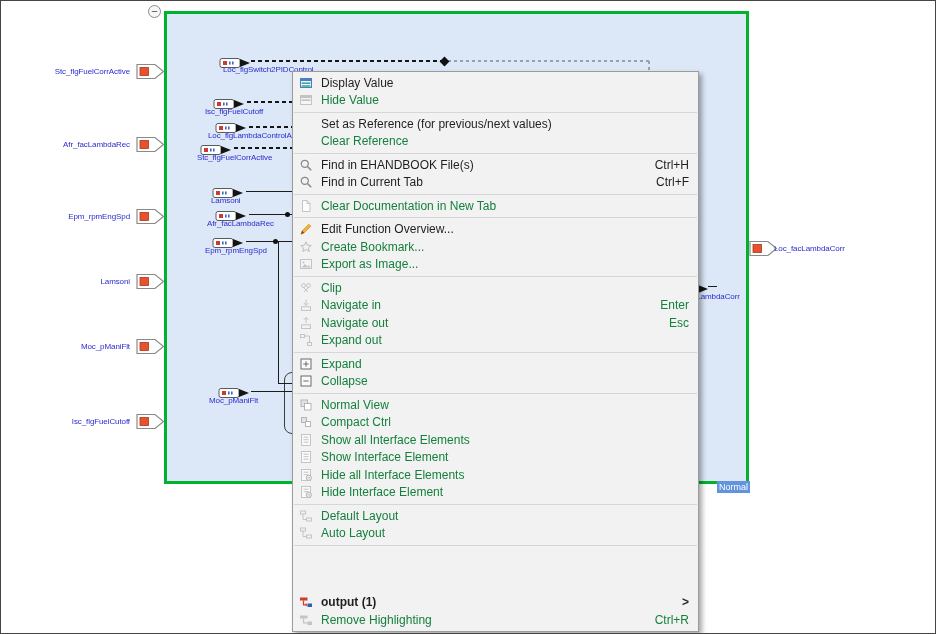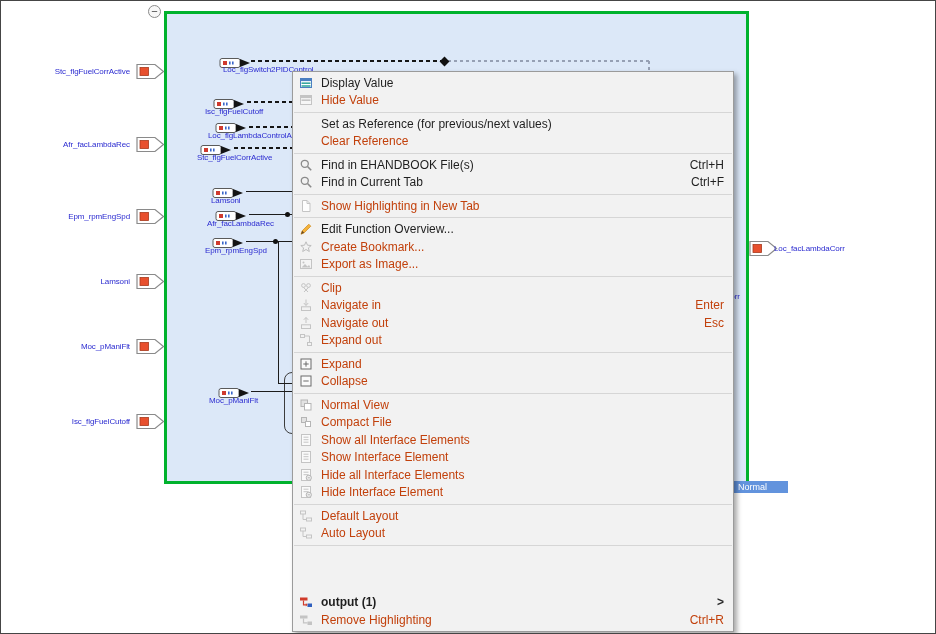--- a/index.html
+++ b/index.html
@@ -8,40 +8,40 @@
          font-family:"Liberation Sans",sans-serif;}
   .abs{position:absolute;}
   
   #fblock{left:163px;top:10px;width:585px;height:473px;
           border:3px solid var(--green,#00b22d);background:var(--fill,#dce8f8);
           box-sizing:border-box;}
   #collapse-btn{left:147px;top:4px;width:13px;height:13px;border:1px solid #8a8a8a;
           border-radius:50%;background:#f7f7f7;color:#444;font-size:11px;line-height:11px;
           text-align:center;box-sizing:border-box;z-index:4;}
   #normal-badge{left:716px;top:480px;background:var(--badge,#6293dd);color:#fff;
-          font-size:9px;padding:1px 21px;z-index:5;}
+          font-size:9px;padding:1px 2px;z-index:5;}
   
   .pl{font-size:8px;color:var(--lab,#2b2bd0);white-space:nowrap;letter-spacing:-0.1px;}
   .pl.right-align{text-align:right;}
   .calc{font-size:8px;color:#3c3c3c;white-space:nowrap;}
   
   .lineh{height:1.4px;background:#1c1c1c;}
   .lineh-dash{height:1.6px;background:repeating-linear-gradient(90deg,#151515 0 4px,transparent 4px 7px);}
   .lineh-dashg{height:1.6px;background:repeating-linear-gradient(90deg,#96a0b4 0 3px,transparent 3px 6px);}
   .linev{width:1.4px;background:#1c1c1c;}
   .linev-dashg{width:1.6px;background:repeating-linear-gradient(180deg,#96a0b4 0 3px,transparent 3px 6px);}
   .dot{width:5px;height:5px;border-radius:50%;background:#111;}
   .diamond{width:7px;height:7px;background:#111;transform:rotate(45deg);}
   #frag{left:283px;top:371px;width:60px;height:60px;border:1.4px solid #3c3c3c;border-radius:8px;}
   
-  #menu{left:291px;top:70px;width:442px;background:#f2f2f2;border:1px solid #9b9b9b;
+  #menu{left:291px;top:70px;width:407px;background:#f2f2f2;border:1px solid #9b9b9b;
         box-shadow:3px 3px 5px rgba(0,0,0,0.35);padding:2px 0;box-sizing:border-box;z-index:10;}
   .mi{height:17.5px;display:flex;align-items:center;padding:0 9px 0 5px;
       font-size:12px;color:#1f1f1f;white-space:nowrap;}
-  .mi.disabled{color:#c2410c;text-align:center;}
+  .mi.disabled{color:#15803d;text-align:center;}
   .mi.bold{font-weight:bold;margin-top:48px;}
   .mi-icon{width:15px;height:14px;margin-right:8px;display:inline-flex;
       align-items:center;justify-content:center;flex:0 0 15px;}
   .sc{margin-left:auto;font-size:12px;}
   .arrow{margin-left:auto;font-size:12px;color:#2a2a2a;}
   .sep{border-top:1px solid #d6d6d6;margin:2.5px 1px;}
 </style>
 </head>
 <body>
 
@@ -234,21 +234,21 @@
         <span class="sc">Ctrl+F</span>
       </div>
       <div class="sep"></div>
       <div class="mi disabled">
         <span class="mi-icon">
           <svg width="14" height="14" viewBox="0 0 14 14">
             <path d="M3.5 1.5 H8 L11 4.5 V12.5 H3.5 Z" fill="#fdfdfd" stroke="#c4c4c4"></path>
             <path d="M8 1.5 V4.5 H11" fill="none" stroke="#c4c4c4"></path>
           </svg>
         </span>
-        <span>Show Highlighting in New Tab</span>
+        <span>Clear Documentation in New Tab</span>
       </div>
       <div class="sep"></div>
       <div class="mi">
         <span class="mi-icon">
           <svg width="14" height="14" viewBox="0 0 14 14">
             <path d="M2 12.2 L3.2 8.8 L9.8 2.2 L11.8 4.2 L5.2 10.8 Z" fill="#f5b33b" stroke="#d29027" stroke-width="0.8"></path>
             <path d="M2 12.2 L3.2 8.8 L5.2 10.8 Z" fill="#6b4a1f"></path>
           </svg>
         </span>
         <span>Edit Function Overview...</span>
@@ -343,21 +343,21 @@
         </span>
         <span>Normal View</span>
       </div>
       <div class="mi disabled">
         <span class="mi-icon">
           <svg width="14" height="14" viewBox="0 0 14 14">
             <rect x="2.5" y="2.5" width="5" height="5" fill="#e2e2e2" stroke="#b5b5b5"></rect>
             <rect x="6.5" y="6.5" width="5" height="5" fill="#fff" stroke="#b5b5b5"></rect>
           </svg>
         </span>
-        <span>Compact File</span>
+        <span>Compact Ctrl</span>
       </div>
       <div class="mi disabled">
         <span class="mi-icon">
           <svg width="14" height="14" viewBox="0 0 14 14">
             <rect x="2.5" y="1.5" width="9" height="11" fill="#fafafa" stroke="#c4c4c4"></rect>
             <path d="M4.5 4.2 h5 M4.5 6.7 h5 M4.5 9.2 h5" stroke="#c4c4c4"></path>
           </svg>
         </span>
         <span>Show all Interface Elements</span>
       </div>

